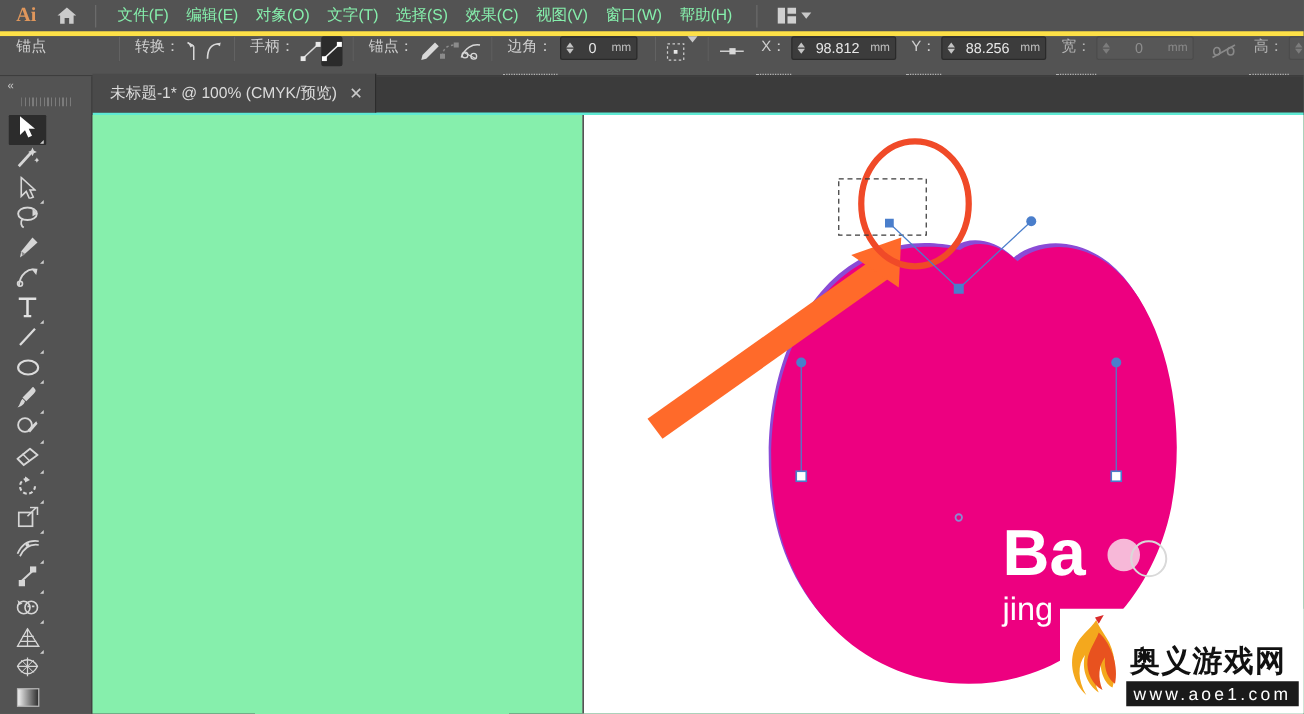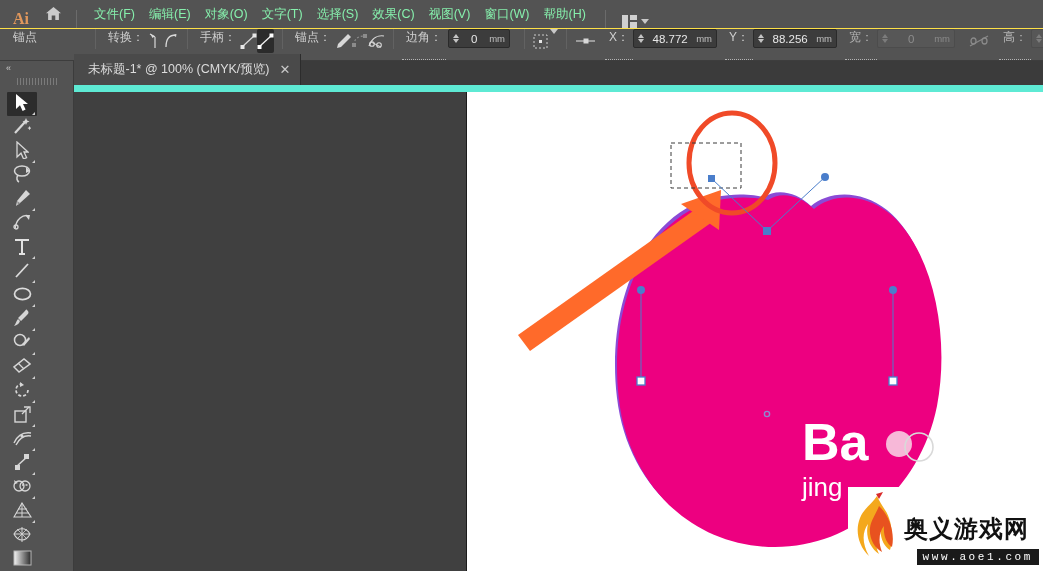--- a/index.html
+++ b/index.html
@@ -9,22 +9,22 @@
     background: #535353;
     font-family: "Liberation Sans", "DejaVu Sans", sans-serif;
     -webkit-font-smoothing: antialiased;
   }
   #app { position: relative; width: 1043px; height: 571px; }
 
   
   #menubar {
     position: absolute; left: 0; top: 0; width: 1043px; height: 29px;
     background: #535353;
-    display: flex; align-items: flex-end;
-    border-bottom: 1px solid #fde047;
+    display: flex; align-items: center;
+    border-bottom: 4px solid #fde047;
   }
   .ai-logo {
     width: 30px; margin-left: 6px; text-align: center;
     color: #e0975c; font-size: 16px; font-weight: bold;
     font-family: "Liberation Serif", serif; letter-spacing: 0px;
   }
   .home-btn {
     width: 34px; height: 29px; display: flex;
     align-items: center; justify-content: center;
   }
@@ -77,21 +77,21 @@
                border-left: 3px solid transparent;
                border-right: 3px solid transparent; }
   .stepper i.up { border-bottom: 4px solid #c4c4c4; }
   .stepper i.dn { border-top: 4px solid #c4c4c4; }
   .stepper.off i.up { border-bottom-color: #7c7c7c; }
   .stepper.off i.dn { border-top-color: #7c7c7c; }
 
   
   #tabbar {
     position: absolute; left: 0; top: 61px; width: 1043px; height: 31px;
-    background: #3b3b3b; border-bottom: 7px solid #5eead4;
+    background: #3b3b3b; border-bottom: 2px solid #5eead4;
     display: flex; align-items: flex-end;
   }
   #tabbar .spacer { width: 74px; height: 100%; background: #535353; }
   .doc-tab {
     height: 31px; background: #4a4a4a;
     display: flex; align-items: center; gap: 10px;
     padding: 0 10px 0 14px; border-right: 1px solid #2c2c2c;
   }
   .doc-tab .title { color: #dcdcdc; font-size: 12.5px; white-space: nowrap; }
   .doc-tab .close { color: #c9c9c9; font-size: 13px; line-height: 1; }
@@ -121,42 +121,42 @@
   .tool.sel { background: #2c2c2c; border-radius: 1px; }
   .tool .corner {
     position: absolute; right: 2px; bottom: 1px;
     width: 0; height: 0; border-left: 3px solid transparent;
     border-bottom: 3px solid #d0d0d0;
   }
 
   
   #canvas {
     position: absolute; left: 74px; top: 92px;
-    width: 969px; height: 479px; background: #404040; overflow: hidden;
+    width: 969px; height: 479px; background: #86efac; overflow: hidden;
   }
   #artboard {
     position: absolute; left: 392px; top: 0px;
     width: 577px; height: 479px; background: #ffffff;
     border-left: 1px solid #1c1c1c;
   }
   #art-svg { position: absolute; left: 0; top: 0; }
   .watermark {
     position: absolute; right: 0; bottom: 0;
     width: 195px; height: 84px; background: #ffffff;
     display: flex; align-items: center; padding-left: 4px;
   }
   .wm-cn {
     color: #111; font-size: 24px; font-weight: bold;
     font-family: "DejaVu Sans", sans-serif; letter-spacing: 1px;
   }
   .wm-url {
     position: absolute; right: 4px; bottom: 6px;
-    background: #1a1a1a; color: #fff; font-size: 11px;
+    background: #1a1a1a; color: #fff; font-size: 14px;
     letter-spacing: 2.6px; padding: 2px 6px;
-    font-family: Liberation Mono, monospace;
+    font-family: Liberation Sans, sans-serif;
   }
 </style>
 </head>
 <body>
 
 <div id="app">
 
   <div id="menubar">
     <div class="ai-logo">Ai</div>
     <div class="home-btn">
@@ -273,21 +273,21 @@
         <rect x="8.5" y="3.5" width="5" height="5" fill="#d8d8d8"></rect>
       </svg>
     </div>
 
     <div class="cb-label dotted" style="margin-left:8px;">X：</div>
     <div class="numfield" style="min-width:84px;">
       <span class="stepper">
           <i class="up"></i>
           <i class="dn"></i>
         </span>
-      <span class="val">48.772</span>
+      <span class="val">98.812</span>
       <span class="unit">mm</span>
     </div>
 
     <div class="cb-label dotted" style="margin-left:8px;">Y：</div>
     <div class="numfield" style="min-width:84px;">
       <span class="stepper">
           <i class="up"></i>
           <i class="dn"></i>
         </span>
       <span class="val">88.256</span>

